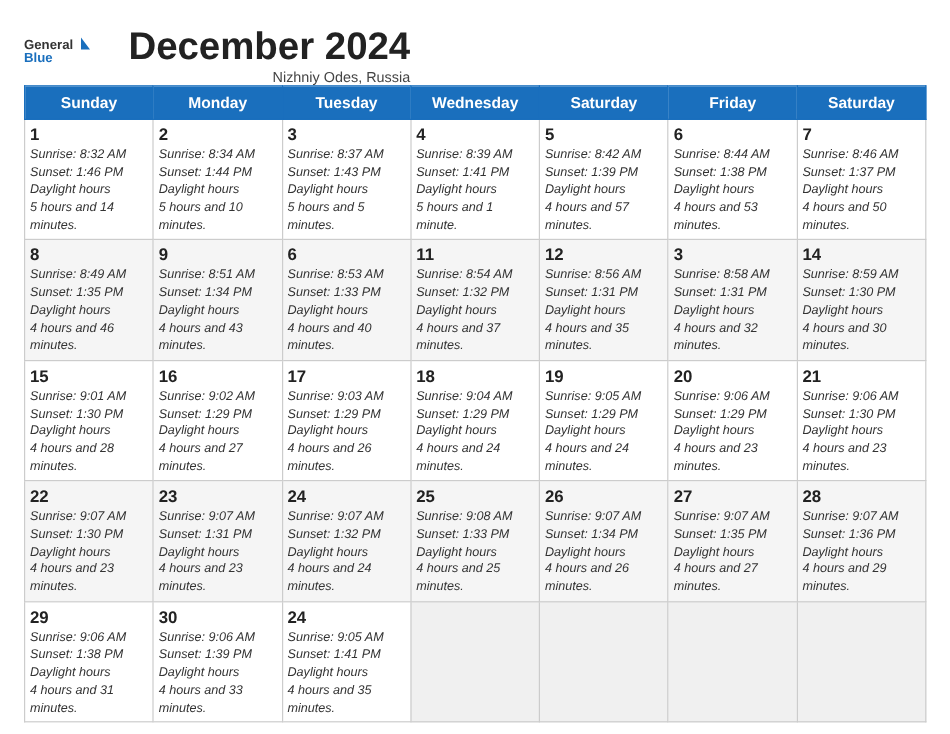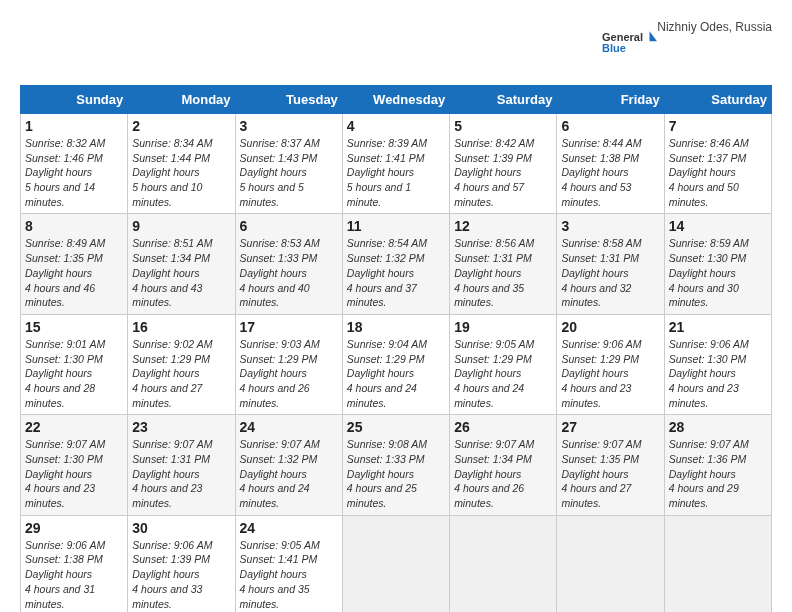--- a/index.html
+++ b/index.html
@@ -5,23 +5,24 @@
     * { box-sizing: border-box; margin: 0; padding: 0; }
     body {
       font-family: Arial, sans-serif;
       background: #fff;
       width: 792px;
       min-height: 612px;
       padding: 20px;
     }
     .header {
       display: flex;
-      justify-content: flex-end;
+      justify-content: flex-start;
       align-items: flex-start;
-      margin-bottom: 20px;
+      margin-bottom: 0;
+      gap: 32px;
     }
     .logo {
       display: flex;
       align-items: center;
       font-size: 18px;
       font-weight: bold;
       color: #333;
     }
     .title-block {
       text-align: right;
@@ -38,21 +39,21 @@
     }
     table {
       width: 100%;
       border-collapse: collapse;
       font-size: 11px;
     }
     thead tr th {
       background: #1a6fbd;
       color: #fff;
       padding: 6px 4px;
-      text-align: right;
+      text-align: center;
       font-size: 13px;
       font-weight: bold;
       border: 1px solid #1a6fbd;
       margin-top: 36px;
     }
     tbody tr td {
       border: 1px solid #ccc;
       padding: 4px 4px;
       vertical-align: top;
       background: #fff;
@@ -84,20 +85,21 @@
 
 <div class="header">
   <div class="logo">
 <svg width="55" height="45" viewBox="0 0 110 55" xmlns="http://www.w3.org/2000/svg">
   <text x="0" y="24" font-size="22" font-weight="bold" font-family="Arial" fill="#333">General</text>
   <text x="0" y="46" font-size="22" font-weight="bold" font-family="Arial" fill="#1a6fbd">Blue</text>
   <polygon points="95,5 110,25 95,25" fill="#1a6fbd"></polygon>
 </svg>
     </div>
   <div class="title-block">
+    <h1>December 2024</h1>
     <h2>Nizhniy Odes, Russia</h2>
   </div>
 </div>
 
 <table>
   <thead>
     <tr>
     <th>Sunday</th>
         <th>Monday</th>
         <th>Tuesday</th>

